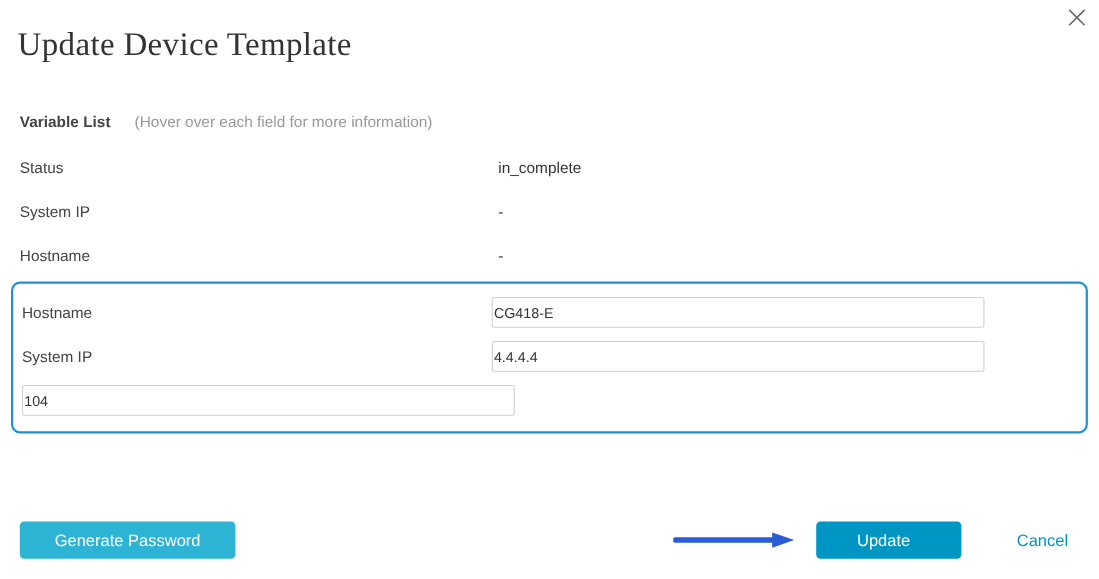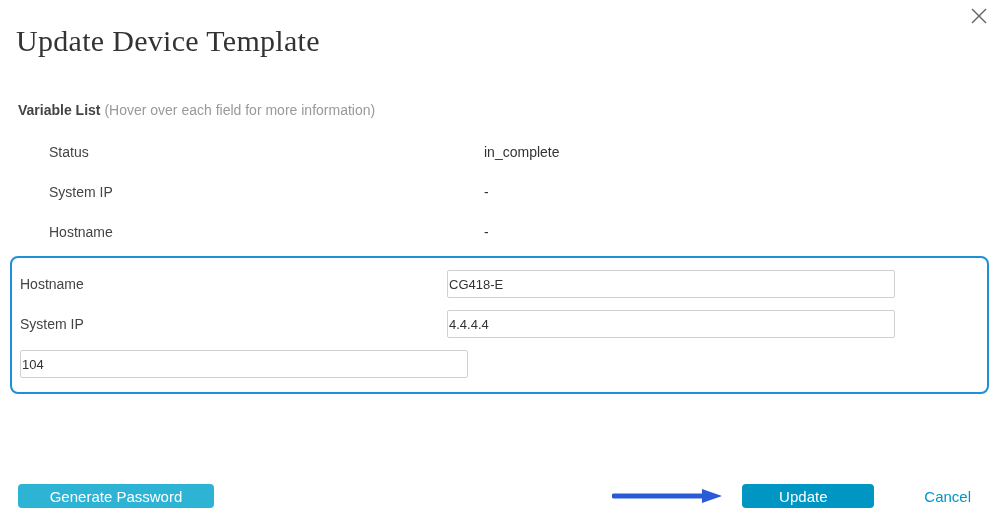--- a/index.html
+++ b/index.html
@@ -28,24 +28,23 @@
       padding: 24px 0 0 16px;
       letter-spacing: 0.3px;
       font-family: Liberation Serif, serif;
     }
     .section-heading {
       padding: 44px 0 0 18px;
       font-size: 14px;
       color: #555;
     }
     .section-heading .bold { font-weight: 600; color: #444; }
-    .section-heading .hint { color: #999; font-weight: 400; }
+    .section-heading .hint { color: #999; font-weight: 400; margin-left: 18px; }
     .list {
       padding: 14px 18px 0 18px;
-      margin-left: 31px;
     }
     .row {
       display: flex;
       align-items: center;
       min-height: 40px;
     }
     .row .label {
       width: 435px;
       flex: 0 0 435px;
       font-size: 14px;
@@ -85,21 +84,21 @@
       padding: 0 18px;
     }
     .btn {
       display: inline-flex;
       align-items: center;
       justify-content: center;
       font-size: 15px;
       border-radius: 4px;
       border: none;
       cursor: pointer;
-      height: 24px;
+      height: 34px;
       padding: 0 22px;
     }
     .btn-primary {
       background: #2db3d4;
       color: #fff;
     }
     .btn-generate {
       background: #2db3d4;
       color: #fff;
       width: 196px;

